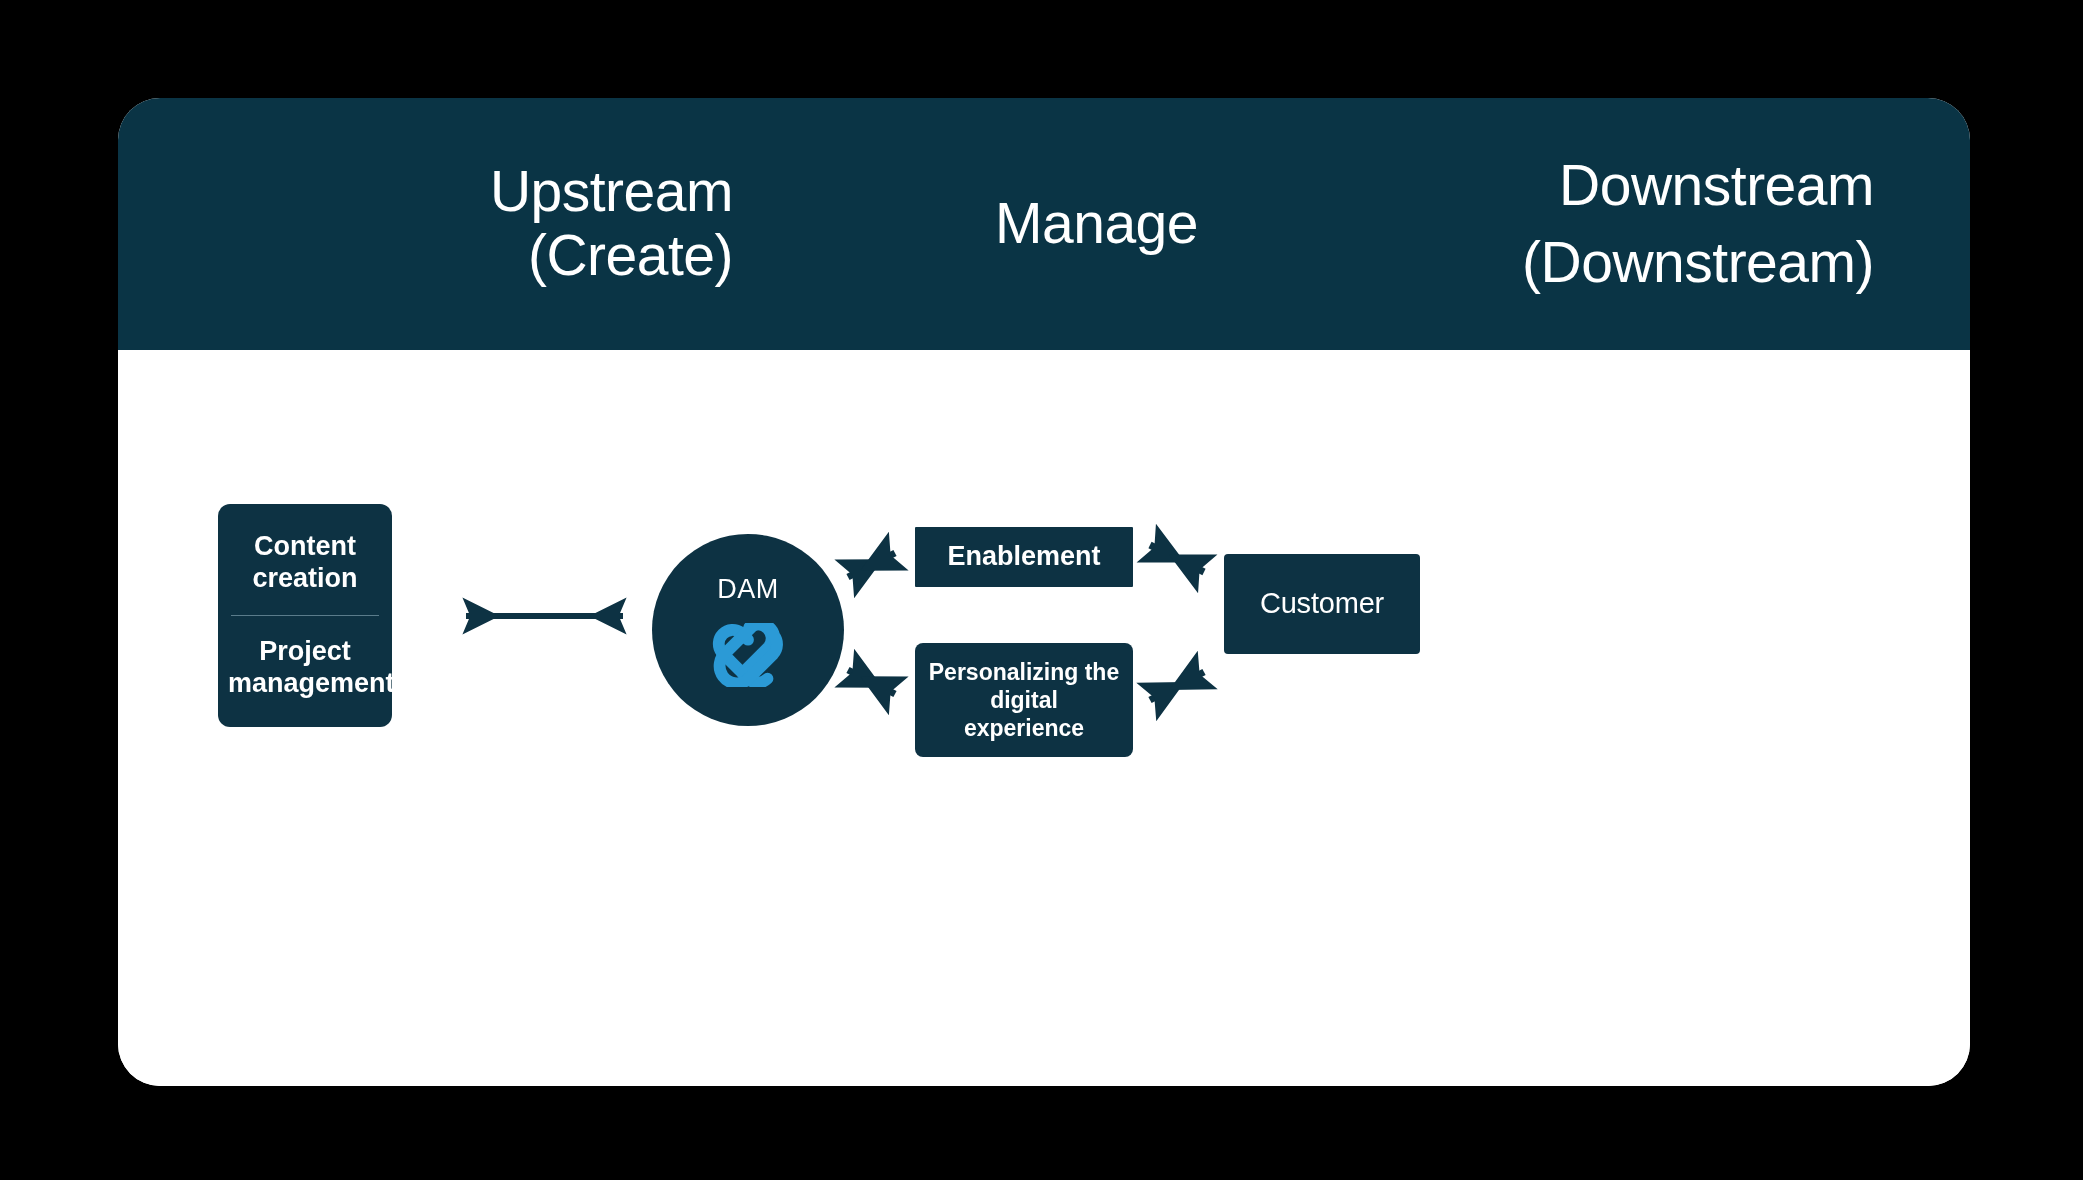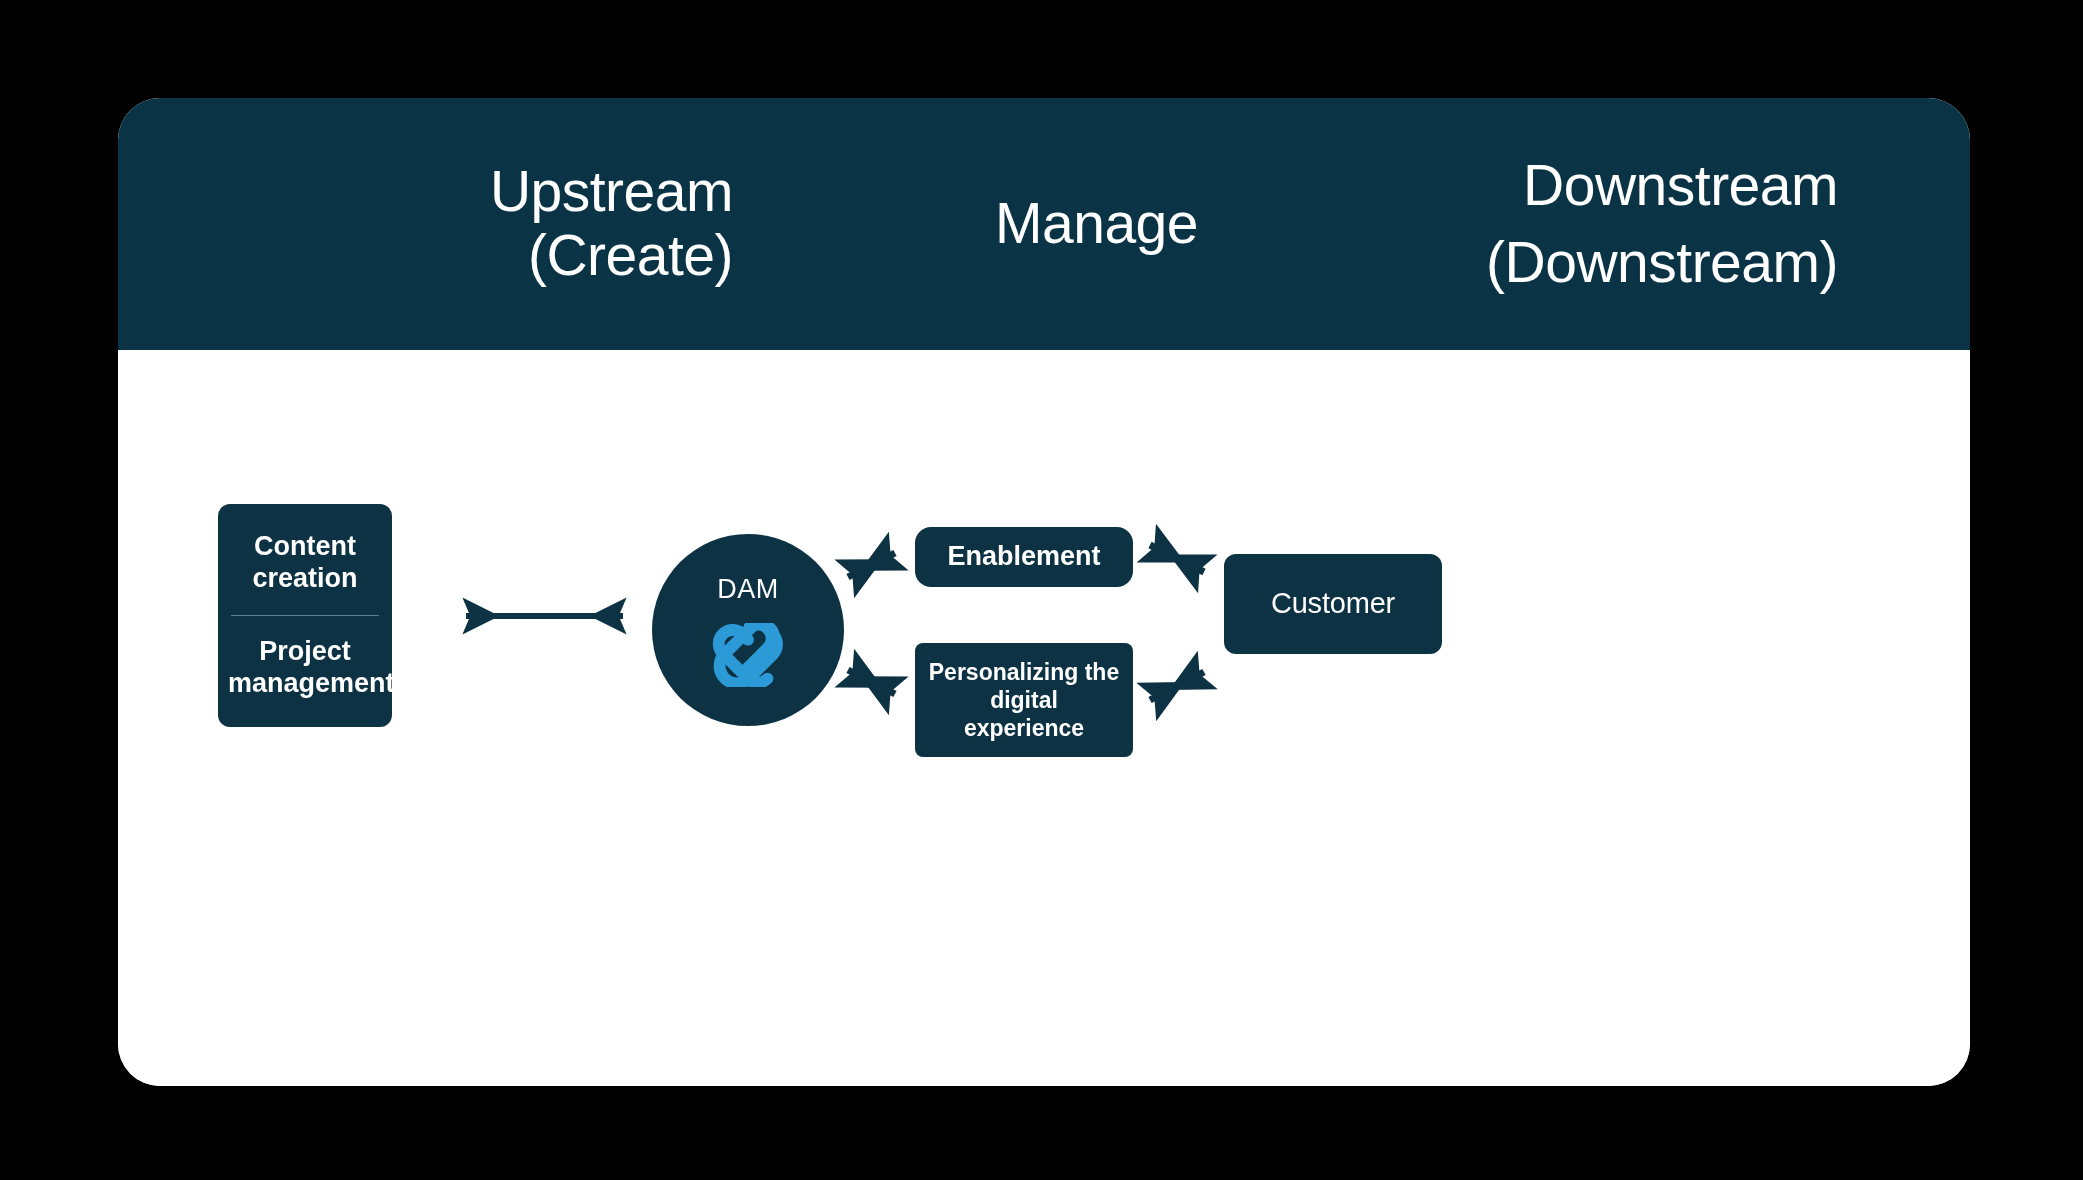--- a/index.html
+++ b/index.html
@@ -49,21 +49,21 @@
     font-family: "Liberation Sans", sans-serif;
     font-weight: 400;
     font-size: 57px;
     line-height: 1.12;
     letter-spacing: -0.5px;
     text-align: center;
     white-space: nowrap;
   }
   #header-col-upstream   { left: 90px;   width: 525px; }
   #header-col-manage     { left: 680px;  width: 400px; }
-  #header-col-downstream { left: 1080px; width: 640px; gap: 13px; }
+  #header-col-downstream { left: 1116px; width: 640px; gap: 13px; }
 
   .header-line { display: block; }
 
   
   #body-area {
     position: absolute;
     left: 0;
     top: 252px;
     width: 100%;
     height: 736px;
@@ -123,42 +123,42 @@
     margin-top: 2px;
   }
   #dam-logo { width: 84px; height: 64px; display: block; margin-top: 4px; }
 
   
   #node-enablement {
     left: 797px;
     top: 177px;
     width: 218px;
     height: 60px;
-    border-radius: 16px;
+    border-radius: 1px;
   }
   #node-enablement .cell { font-size: 27px; font-weight: bold; line-height: 1.15; }
 
   
   #node-personalize {
     left: 797px;
     top: 293px;
     width: 218px;
     height: 114px;
     border-radius: 8px;
     padding: 12px 12px;
   }
   #node-personalize .cell { font-size: 23px; font-weight: bold; line-height: 1.22; }
 
   
   #node-customer {
     left: 1106px;
     top: 204px;
-    width: 218px;
+    width: 196px;
     height: 100px;
-    border-radius: 12px;
+    border-radius: 4px;
   }
   #node-customer .cell {
     font-size: 29px;
     font-weight: 400;
     line-height: 1.15;
     letter-spacing: -0.2px;
   }
 
   
   #arrows {

